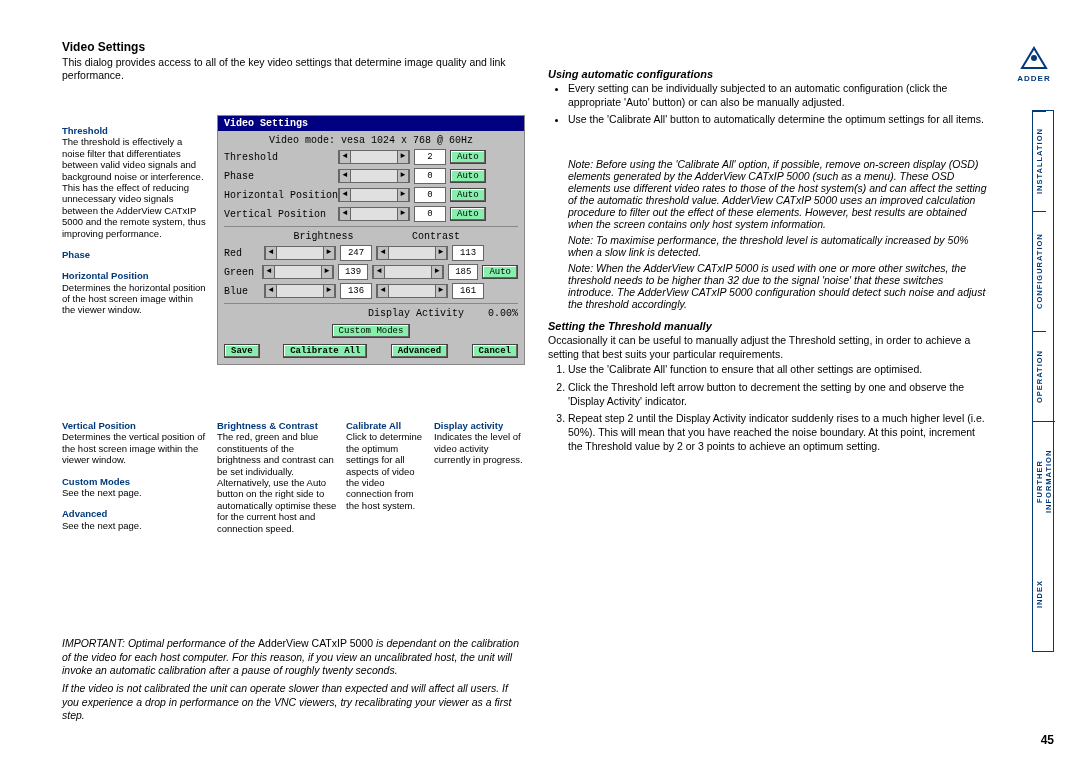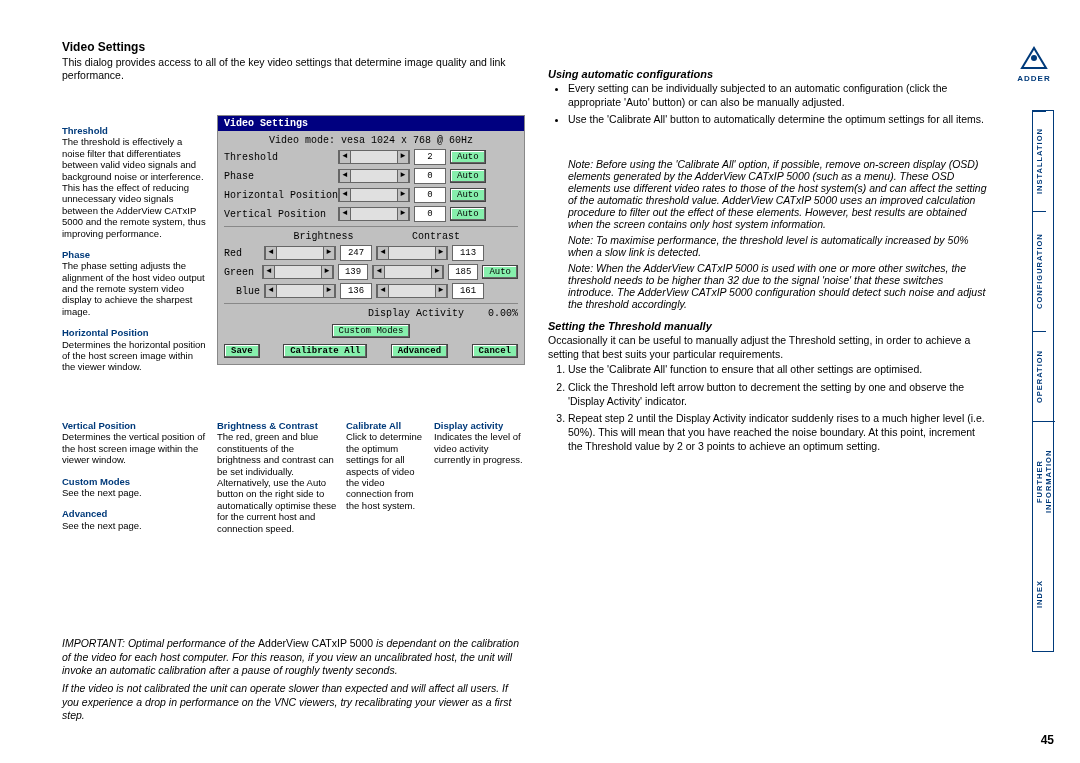--- a/index.html
+++ b/index.html
@@ -125,21 +125,20 @@
     <h1>Video Settings</h1>
     <div class="intro">This dialog provides access to all of the key video settings that determine image quality and link performance.</div>
 
     <div class="side-defs" id="side-defs">
         <div class="def-block">
           <div class="def-title">Threshold</div>
           <div class="def-body">The threshold is effectively a noise filter that differentiates between valid video signals and background noise or interference. This has the effect of reducing unnecessary video signals between the AdderView CATxIP 5000 and the remote system, thus improving performance.</div>
         </div>
         <div class="def-block">
           <div class="def-title">Phase</div>
-          <div class="def-body">The phase setting adjusts the alignment of the host video output and the remote system video display to achieve the sharpest image.</div>
         </div>
         <div class="def-block">
           <div class="def-title">Horizontal Position</div>
           <div class="def-body">Determines the horizontal position of the host screen image within the viewer window.</div>
         </div>
       </div>
 
     <div class="screenshot">
       <div class="ss-title">Video Settings</div>
       <div class="ss-body">
@@ -210,21 +209,21 @@
               </div>
               <div class="ss-val">139</div>
               <div class="ss-slider">
                 <span class="ar">◄</span>
                 <span class="ar">►</span>
               </div>
               <div class="ss-val">185</div>
               <div class="ss-btn">Auto</div>
             </div>
             <div class="ss-row">
-              <div style="width:36px;text-align:right;">Blue</div>
+              <div style="width:36px;">Blue</div>
               <div class="ss-slider">
                 <span class="ar">◄</span>
                 <span class="ar">►</span>
               </div>
               <div class="ss-val">136</div>
               <div class="ss-slider">
                 <span class="ar">◄</span>
                 <span class="ar">►</span>
               </div>
               <div class="ss-val">161</div>

